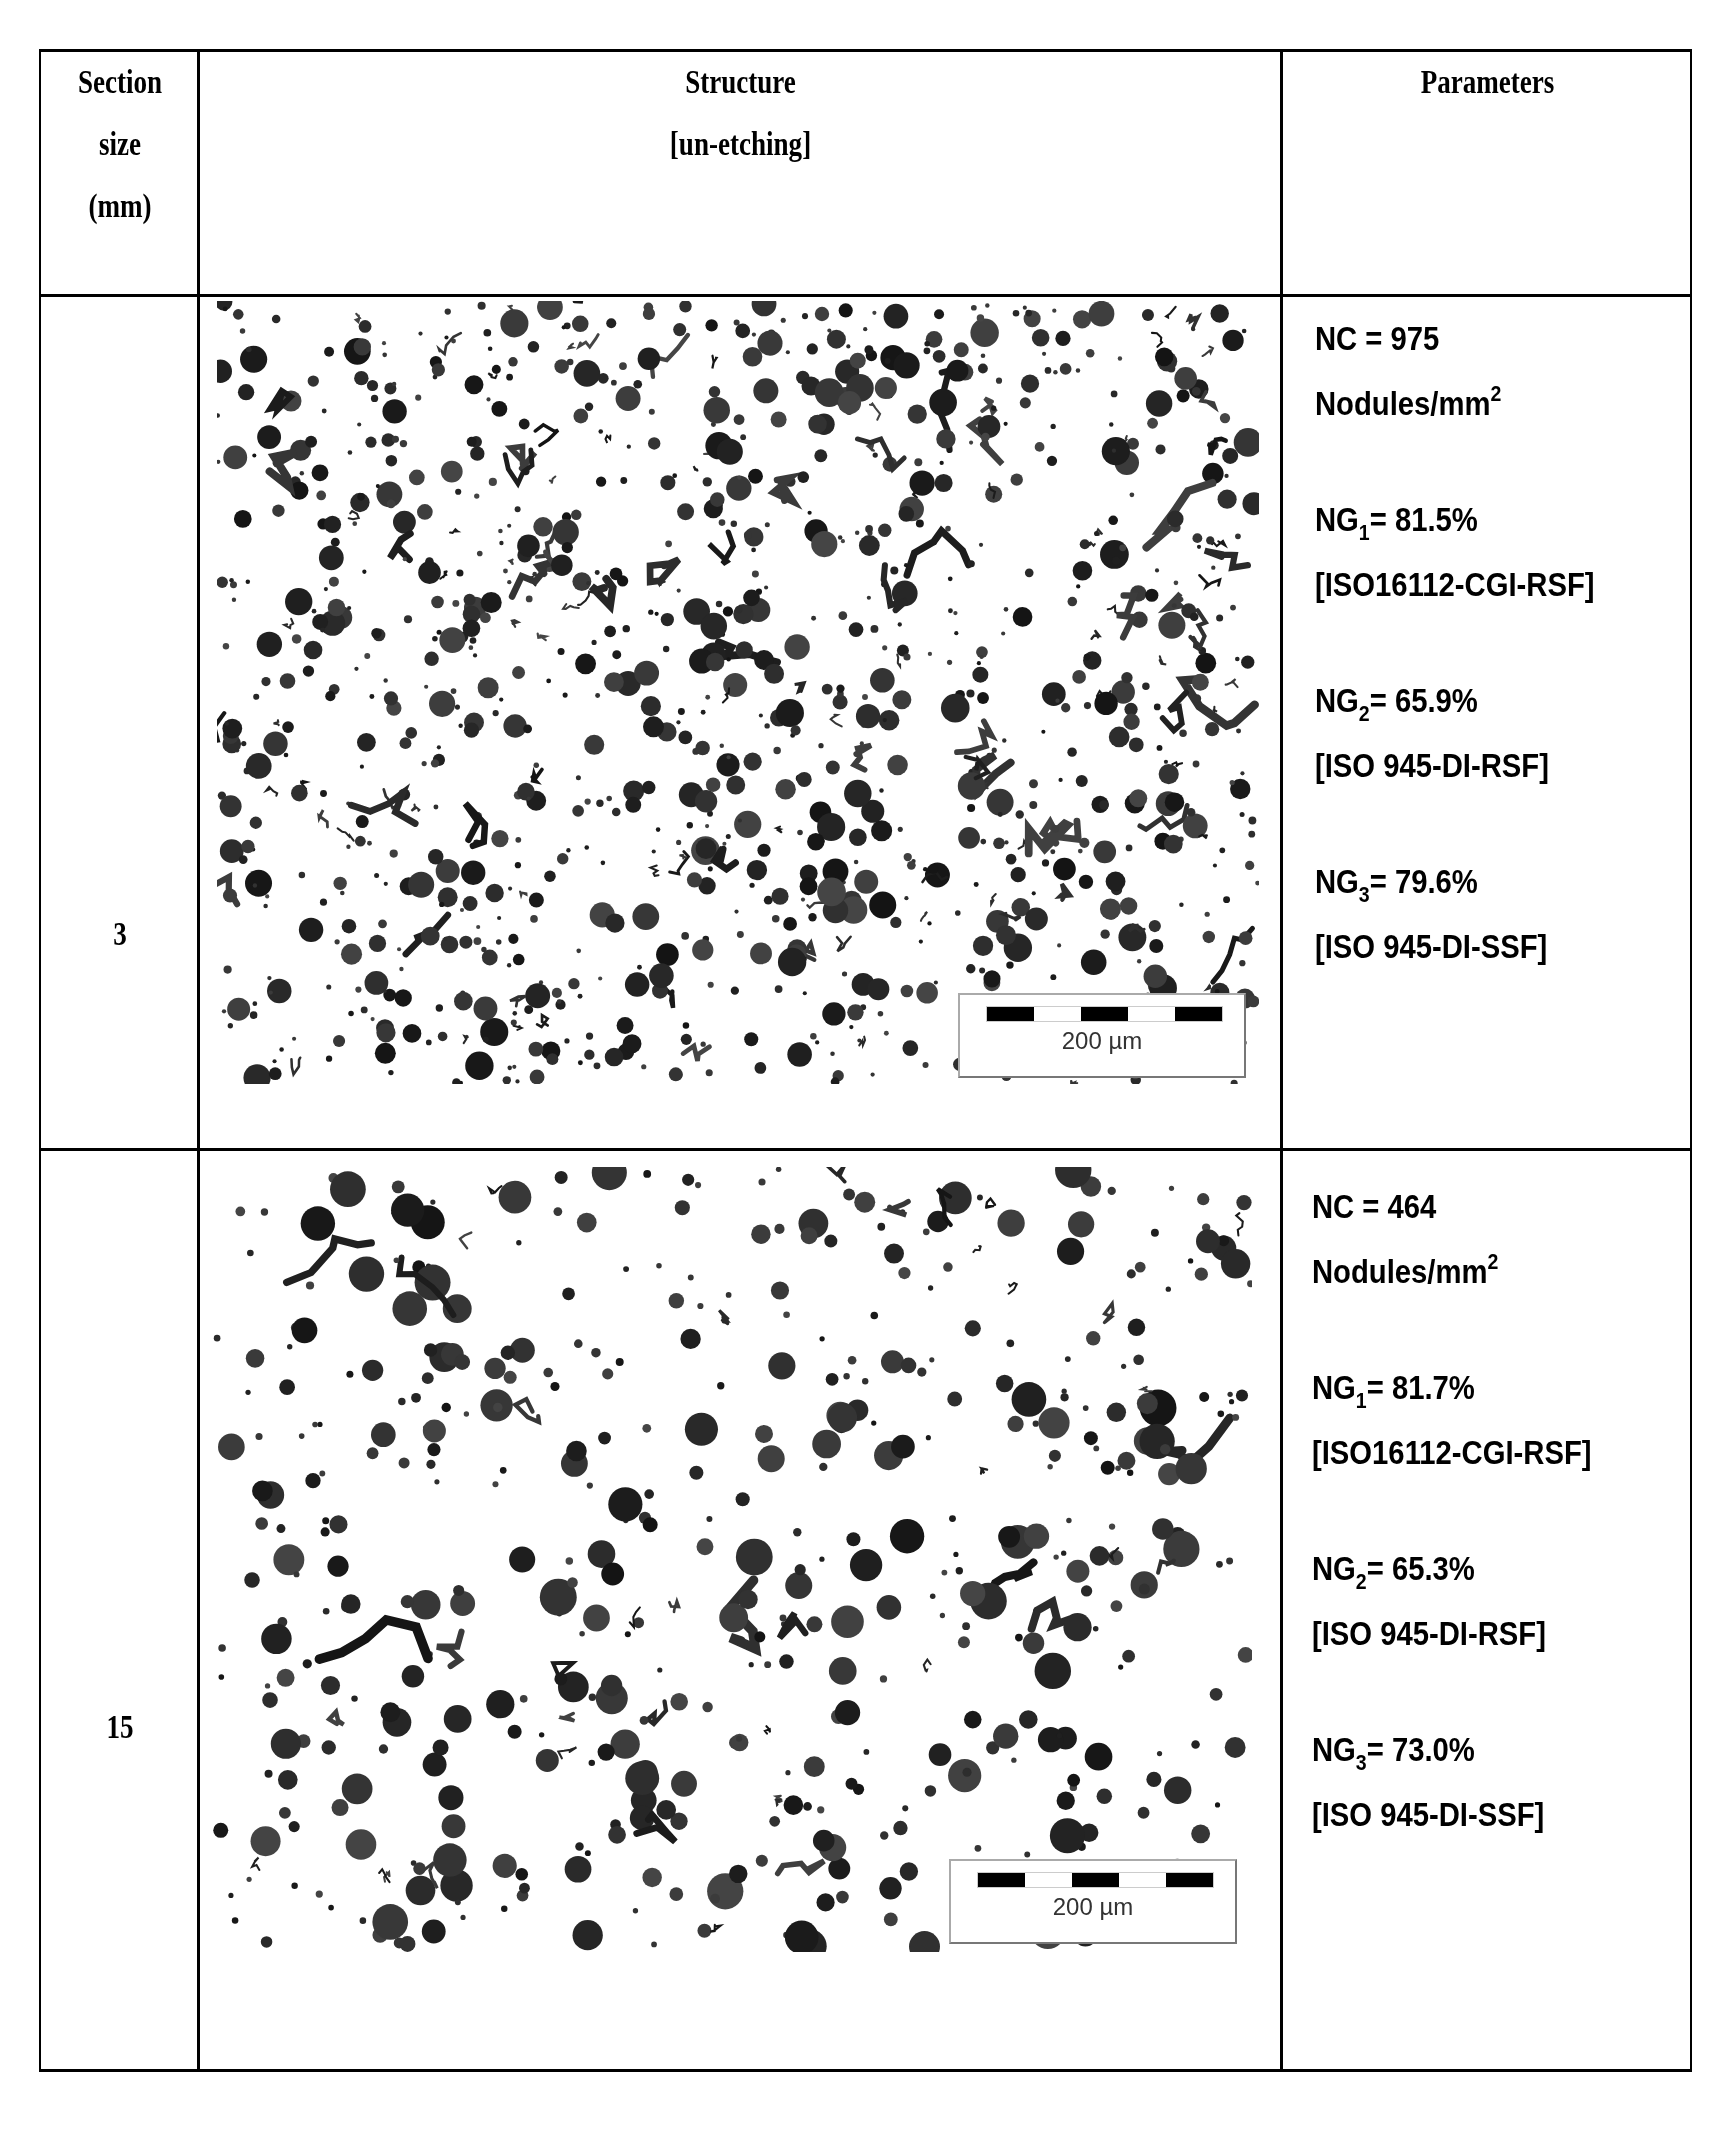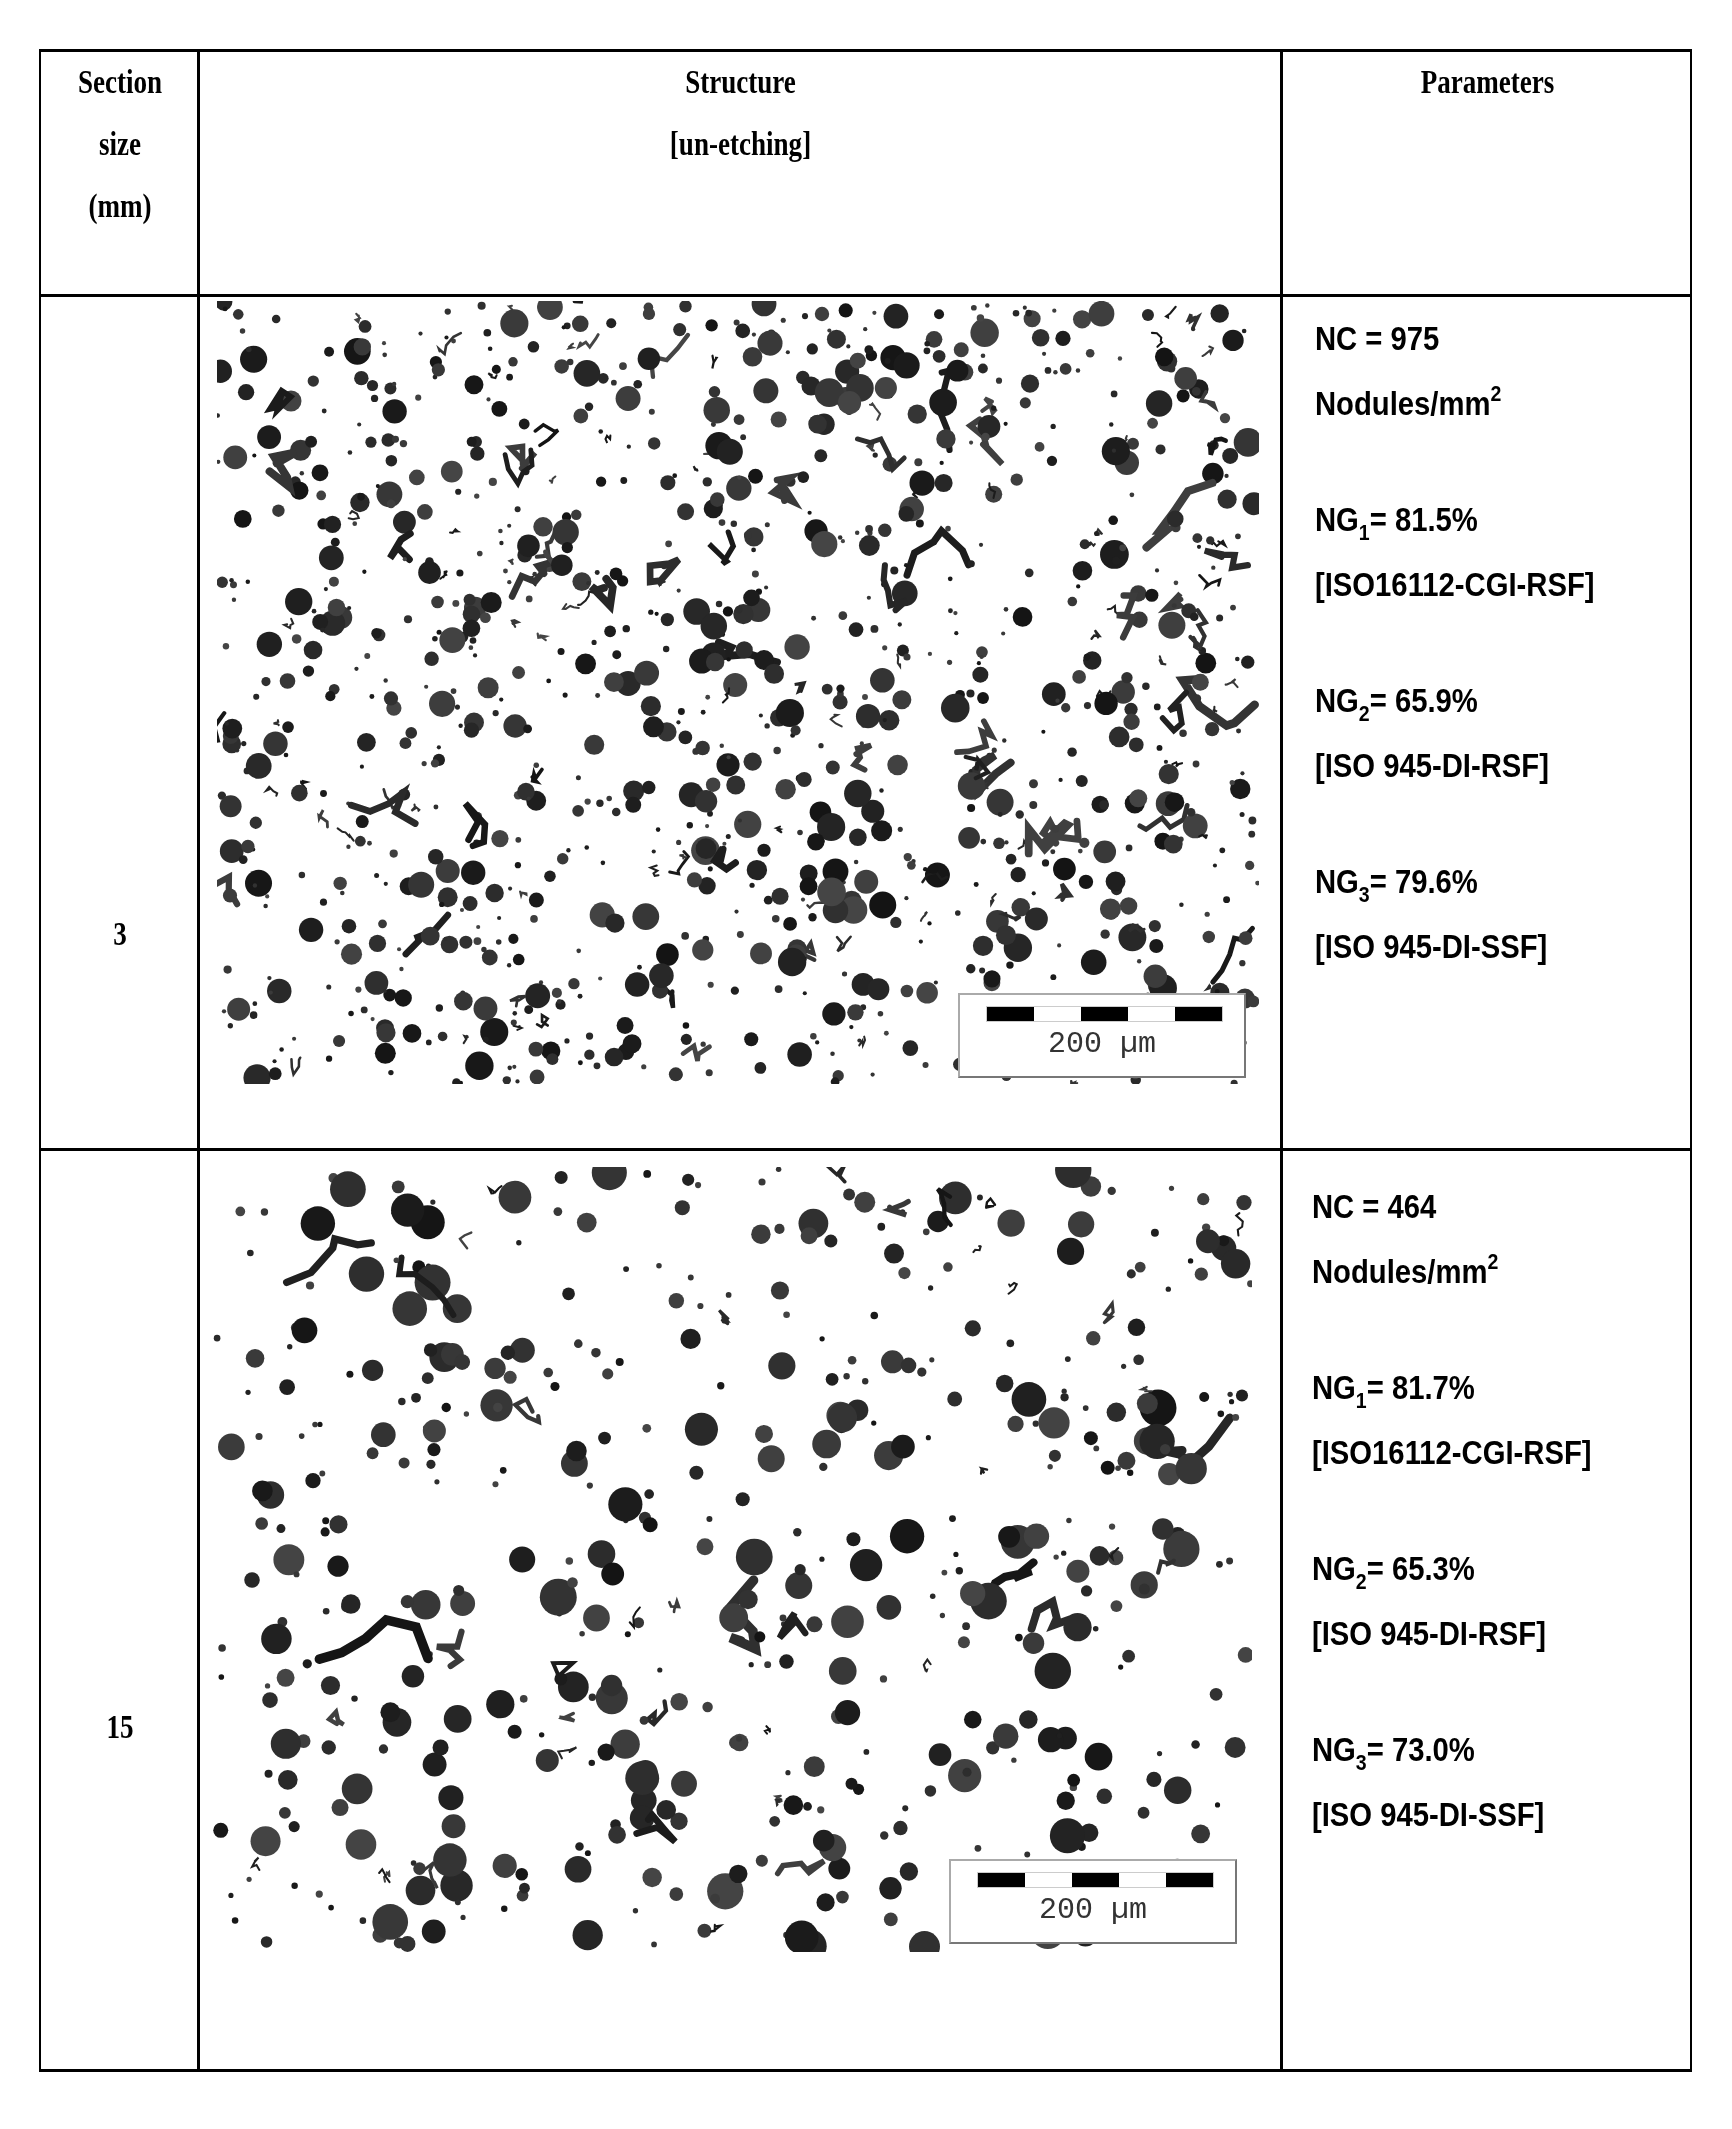--- a/index.html
+++ b/index.html
@@ -34,21 +34,21 @@
     position: absolute; background: #fff; border: 2.1px solid #777; border-top-color: #aaa; border-left-color: #aaa;
     box-sizing: border-box;
   }
   .scalebar { position: absolute; left: 26px; right: 20.6px; top: 11.3px; height: 15.4px; display: flex;
     border: 1.5px solid #ccc; box-sizing: border-box; }
   .scalebar span { flex: 1; }
   .scalebar .k { background: #000; }
   .scalebar .w { background: #fff; }
   .scalelabel {
     position: absolute; left: 0; right: 0; top: 32px; text-align: center;
-    font-family: Liberation Mono, monospace; font-size: 30px; color: #333;
+    font-family: Liberation Sans, sans-serif; font-size: 24px; color: #333;
   }
 </style>
 </head>
 <body>
 
 <div class="tbl">
 
   <div class="vline" style="left:156px;"></div>
   <div class="vline" style="left:1239px;"></div>
 

